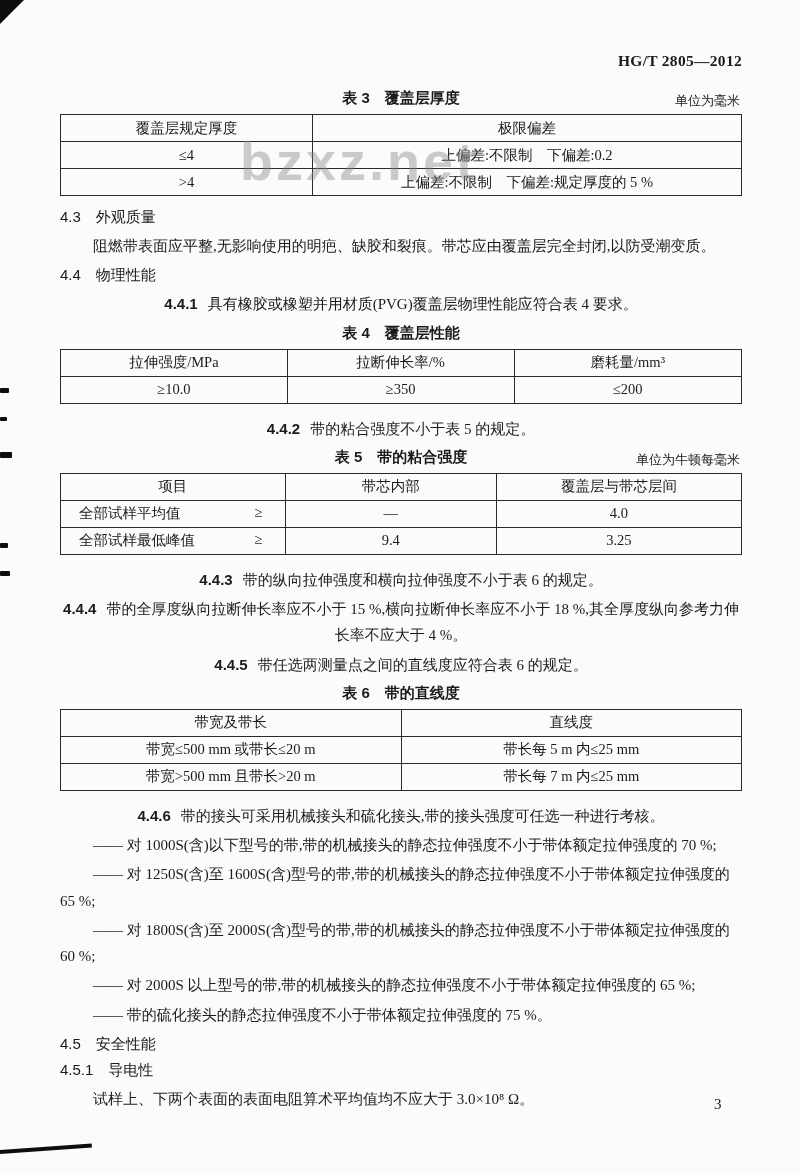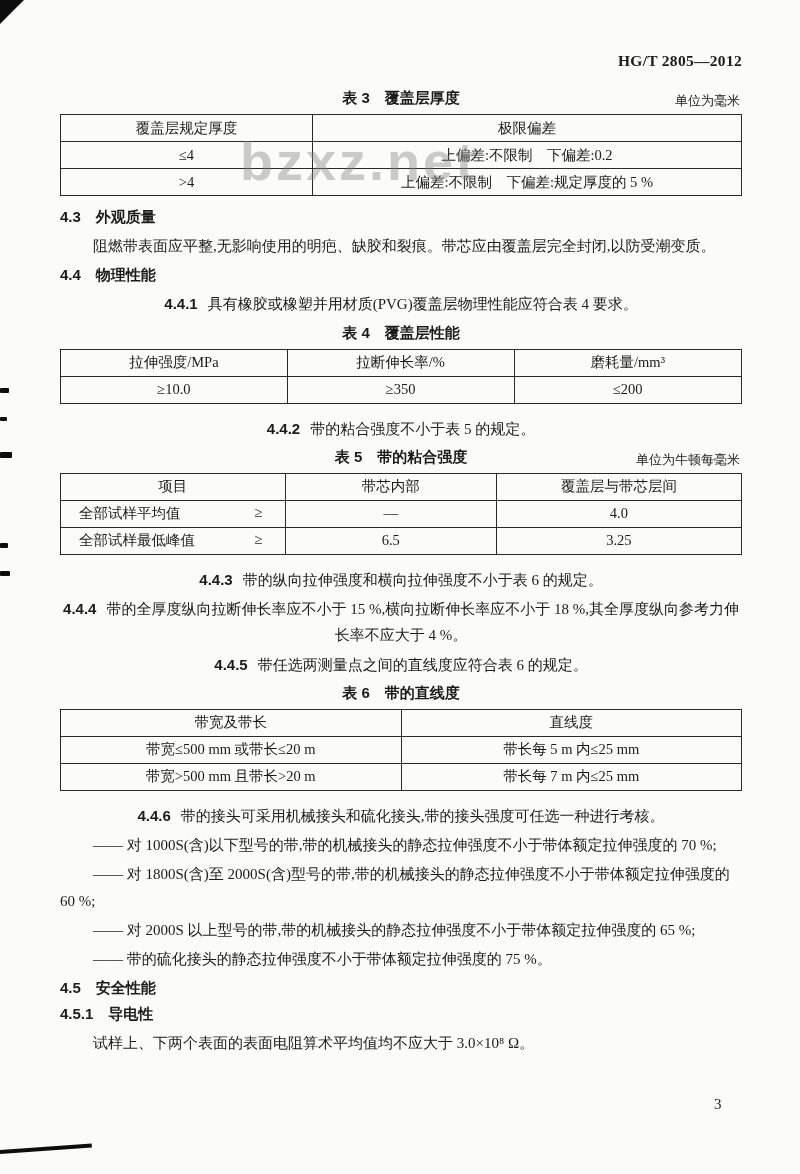--- a/index.html
+++ b/index.html
@@ -57,21 +57,21 @@
     padding:1px 8px;
   }
   .cell-split { display:flex; justify-content:space-between; align-items:flex-start; padding:0 14px 0 10px; }
   .w37 { width:37%; }
   .w33 { width:33.3%; }
   .t5c1 { width:33%; }
   .t5c2 { width:31%; }
   .w50 { width:50%; }
   .heading {
     font-family:"Liberation Sans","DejaVu Sans",sans-serif;
-    font-weight:700;
+    font-weight:400;
     font-size:15px;
     margin:7px 0 6px 0;
   }
   p.body-line {
     line-height:1.75;
     margin-bottom:3px;
   }
   p.indent { text-indent:2.2em; }
   p.clause { margin-bottom:3px; line-height:1.75;text-align:center; }
   .clause-num {
@@ -197,21 +197,21 @@
       <td>—</td>
       <td>4.0</td>
     </tr>
     <tr>
       <td>
         <div class="cell-split">
           <span>全部试样最低峰值</span>
           <span>≥</span>
         </div>
       </td>
-      <td>6.5</td>
+      <td>9.4</td>
       <td>3.25</td>
     </tr>
   </tbody>
     </table>
 
   <p class="clause"><span class="clause-num">4.4.3</span><span>带的纵向拉伸强度和横向拉伸强度不小于表 6 的规定。</span></p>
   <p class="clause"><span class="clause-num">4.4.4</span><span>带的全厚度纵向拉断伸长率应不小于 15 %,横向拉断伸长率应不小于 18 %,其全厚度纵向参考力伸长率不应大于 4 %。</span></p>
   <p class="clause mb-md"><span class="clause-num">4.4.5</span><span>带任选两测量点之间的直线度应符合表 6 的规定。</span></p>
 
   <div class="caption-row">
@@ -229,20 +229,21 @@
     </tr>
     <tr>
       <td>带宽&gt;500 mm 且带长&gt;20 m</td>
       <td>带长每 7 m 内≤25 mm</td>
     </tr>
   </tbody>
     </table>
 
   <p class="clause"><span class="clause-num">4.4.6</span><span>带的接头可采用机械接头和硫化接头,带的接头强度可任选一种进行考核。</span></p>
   <p class="body-line indent">—— 对 1000S(含)以下型号的带,带的机械接头的静态拉伸强度不小于带体额定拉伸强度的 70 %;</p>
+  <p class="body-line indent">—— 对 1250S(含)至 1600S(含)型号的带,带的机械接头的静态拉伸强度不小于带体额定拉伸强度的 65 %;</p>
   <p class="body-line indent">—— 对 1800S(含)至 2000S(含)型号的带,带的机械接头的静态拉伸强度不小于带体额定拉伸强度的 60 %;</p>
   <p class="body-line indent">—— 对 2000S 以上型号的带,带的机械接头的静态拉伸强度不小于带体额定拉伸强度的 65 %;</p>
   <p class="body-line indent">—— 带的硫化接头的静态拉伸强度不小于带体额定拉伸强度的 75 %。</p>
 
   <div class="heading">4.5　安全性能</div>
   <div class="heading">4.5.1　导电性</div>
   <p class="body-line indent">试样上、下两个表面的表面电阻算术平均值均不应大于 3.0×10⁸ Ω。</p>
 
 </div>
 

